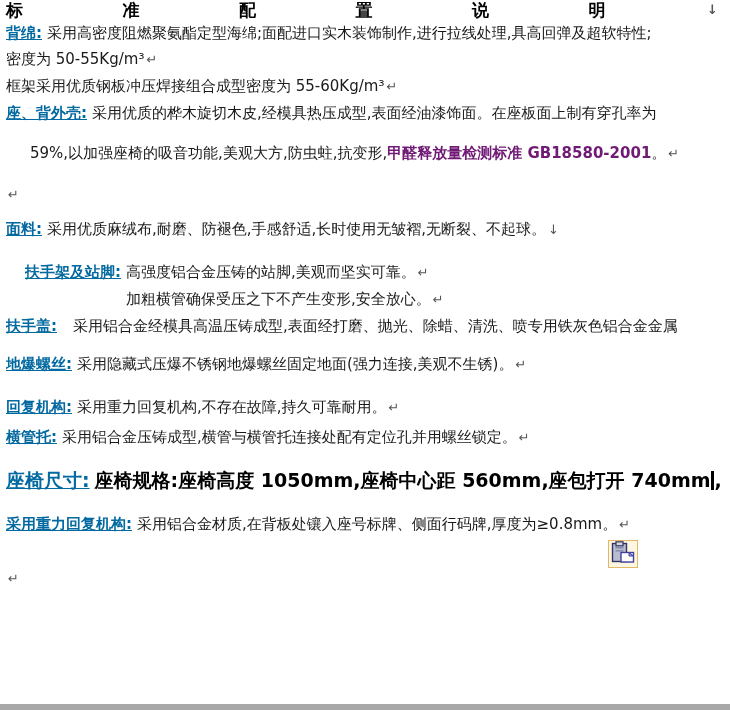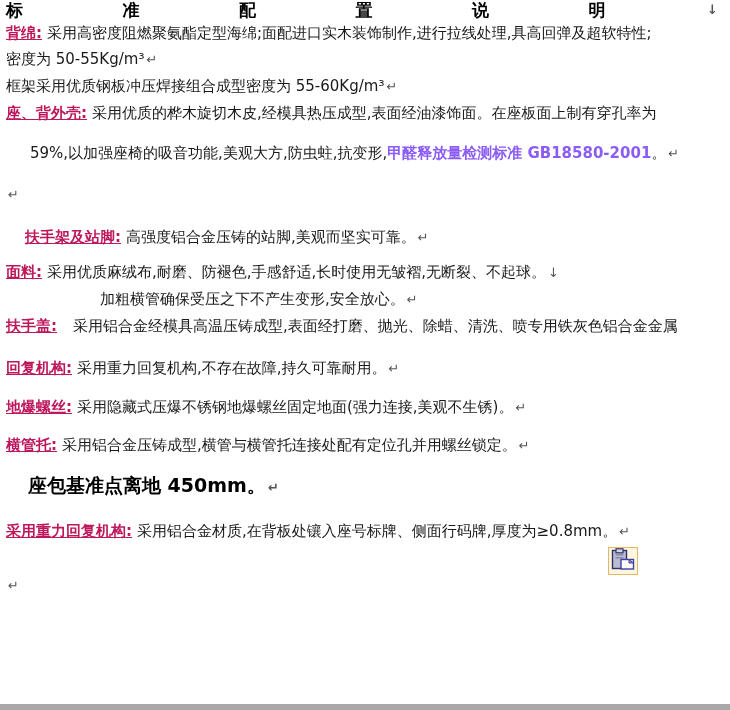--- a/index.html
+++ b/index.html
@@ -7,34 +7,34 @@
     width:730px;height:710px;overflow:hidden;background:#ffffff;
     font-family:"DejaVu Sans","Liberation Sans",sans-serif;
     color:#1a1a1a;position:relative;
   }
   .page{position:relative;width:730px;height:710px;padding:0 4px 0 6px;box-sizing:border-box;overflow:hidden;}
   .title-row{
     display:flex;justify-content:space-between;align-items:flex-start;
     width:712px;font-size:17px;font-weight:bold;line-height:20px;color:#000;
   }
   .line{font-size:15px;line-height:26px;white-space:nowrap;overflow:hidden;}
-  .h{color:#be185d;font-weight:bold;text-decoration:underline;margin-right:5px;}
+  .h{color:#0369a1;font-weight:bold;text-decoration:underline;margin-right:5px;}
   .h-colon-gap{margin-right:16px;}
-  .b{font-weight:bold;color:#8b5cf6;text-align:right;}
+  .b{font-weight:bold;color:#701a75;text-align:right;}
   .mark{color:#555;font-size:13px;margin-left:2px;}
   .ind30{margin-left:24px;}
   .ind25{margin-left:19px;}
-  .ind100{margin-left:94px;}
+  .ind100{margin-left:120px;}
   .ind28{margin-left:22px;}
   .mt14{margin-top:14px;}
   .mt8{margin-top:8px;}
   .mt10{}
   .mt16{margin-top:16px;}
   .mt12{margin-top:12px;}
-  .mt11{margin-top:11px;}
+  .mt11{margin-top:3px;}
   .mt2{margin-top:2px;}
   .big{font-size:19px;line-height:30px;font-weight:bold;color:#000;}
   .big2{font-size:19px;line-height:28px;font-weight:bold;color:#000;}
   .caret{display:inline-block;width:3px;height:19px;background:#000;vertical-align:-3px;margin-left:1px;}
   .paste-row{display:flex;height:28px;align-items:center;}
   .paste-btn{
     margin-left:602px;width:30px;height:28px;box-sizing:border-box;
     border:1px solid #e0b868;background:#fdf6e0;
     display:flex;align-items:center;justify-content:center;cursor:pointer;
   }
@@ -71,49 +71,49 @@
     <span class="h">座、背外壳:</span><span>采用优质的桦木旋切木皮,经模具热压成型,表面经油漆饰面。在座板面上制有穿孔率为</span>
   </div>
   <div class="line ind30 mt14">
     <span>59%,以加强座椅的吸音功能,美观大方,防虫蛀,抗变形,</span><span class="b">甲醛释放量检测标准 GB18580-2001</span><span>。</span><span class="mark">↵</span>
   </div>
 
   <div class="line mt14">
     <span class="mark">↵</span>
   </div>
 
+  <div class="line mt8">
+    <span class="h">面料:</span><span>采用优质麻绒布,耐磨、防褪色,手感舒适,长时使用无皱褶,无断裂、不起球。</span><span class="mark">↓</span>
+  </div>
+
   <div class="line ind25 mt16">
     <span class="h">扶手架及站脚:</span><span>高强度铝合金压铸的站脚,美观而坚实可靠。</span><span class="mark">↵</span>
-  </div>
-
-  <div class="line mt8">
-    <span class="h">面料:</span><span>采用优质麻绒布,耐磨、防褪色,手感舒适,长时使用无皱褶,无断裂、不起球。</span><span class="mark">↓</span>
   </div>
   <div class="line ind100">
     <span>加粗横管确保受压之下不产生变形,安全放心。</span><span class="mark">↵</span>
   </div>
 
   <div class="line mt10">
     <span class="h h-colon-gap">扶手盖:</span><span>采用铝合金经模具高温压铸成型,表面经打磨、抛光、除蜡、清洗、喷专用铁灰色铝合金金属</span>
   </div>
 
+  <div class="line mt12">
+    <span class="h">地爆螺丝:</span><span>采用隐藏式压爆不锈钢地爆螺丝固定地面(强力连接,美观不生锈)。</span><span class="mark">↵</span>
+  </div>
+
   <div class="line mt16">
     <span class="h">回复机构:</span><span>采用重力回复机构,不存在故障,持久可靠耐用。</span><span class="mark">↵</span>
-  </div>
-
-  <div class="line mt12">
-    <span class="h">地爆螺丝:</span><span>采用隐藏式压爆不锈钢地爆螺丝固定地面(强力连接,美观不生锈)。</span><span class="mark">↵</span>
   </div>
 
   <div class="line mt11">
     <span class="h">横管托:</span><span>采用铝合金压铸成型,横管与横管托连接处配有定位孔并用螺丝锁定。</span><span class="mark">↵</span>
   </div>
 
-  <div class="line big2 ind28 mt12">
-    <span>座包基准点离地 450mm。</span><span class="mark">↵</span>
+  <div class="line big mt14">
+    <span class="h">座椅尺寸:</span><span>座椅规格:座椅高度 1050mm,座椅中心距 560mm,座包打开 740mm</span><span class="caret"></span><span>,</span>
   </div>
 
   <div class="line mt16">
     <span class="h">采用重力回复机构:</span><span>采用铝合金材质,在背板处镶入座号标牌、侧面行码牌,厚度为≥0.8mm。</span><span class="mark">↵</span>
   </div>
 
   <div class="paste-row mt2">
     <div class="paste-btn" title="">
       <span>
         <svg width="24" height="22" viewBox="0 0 24 22">

